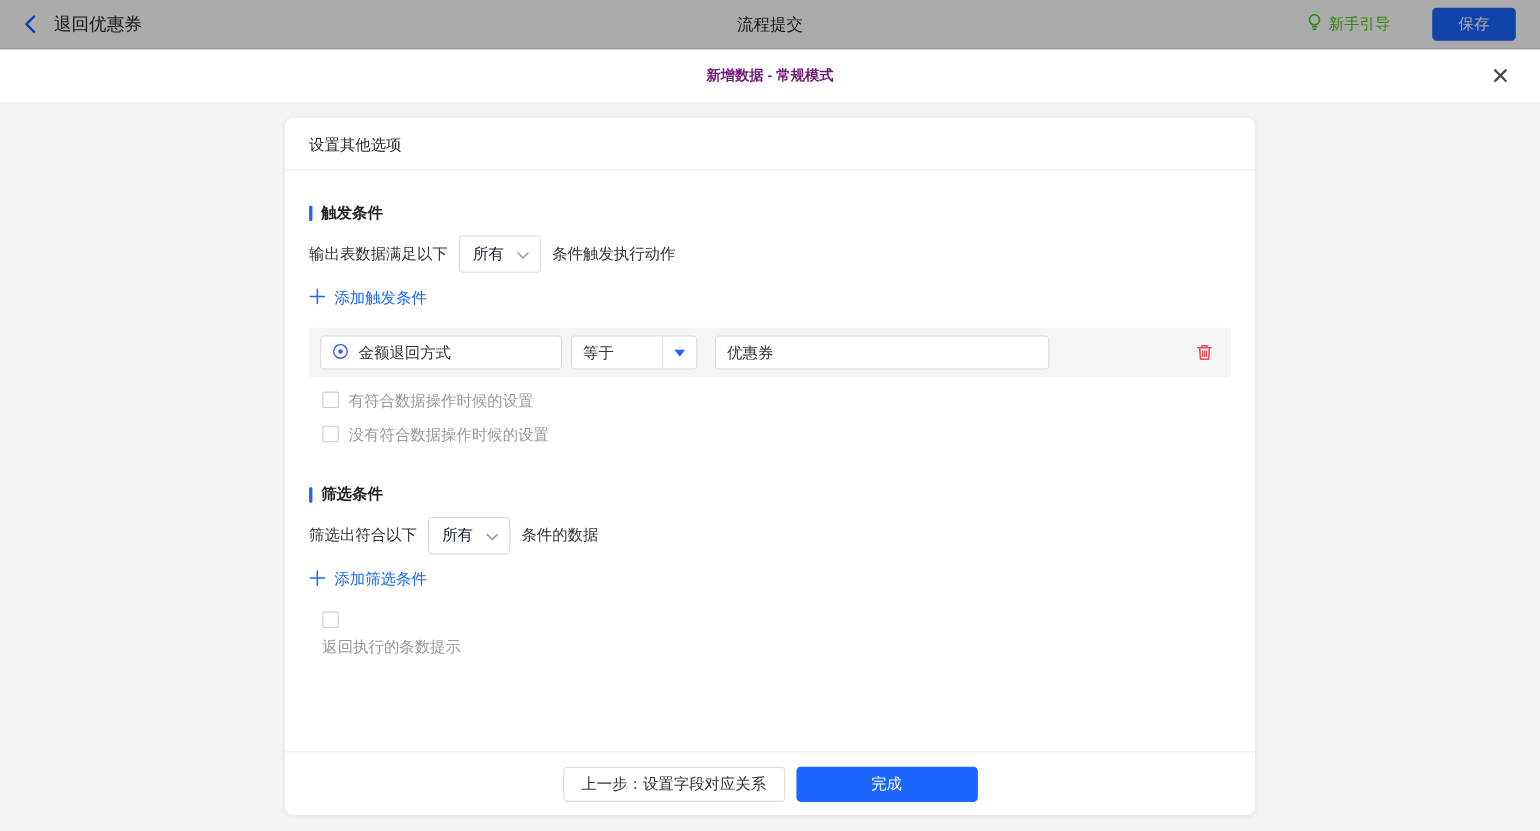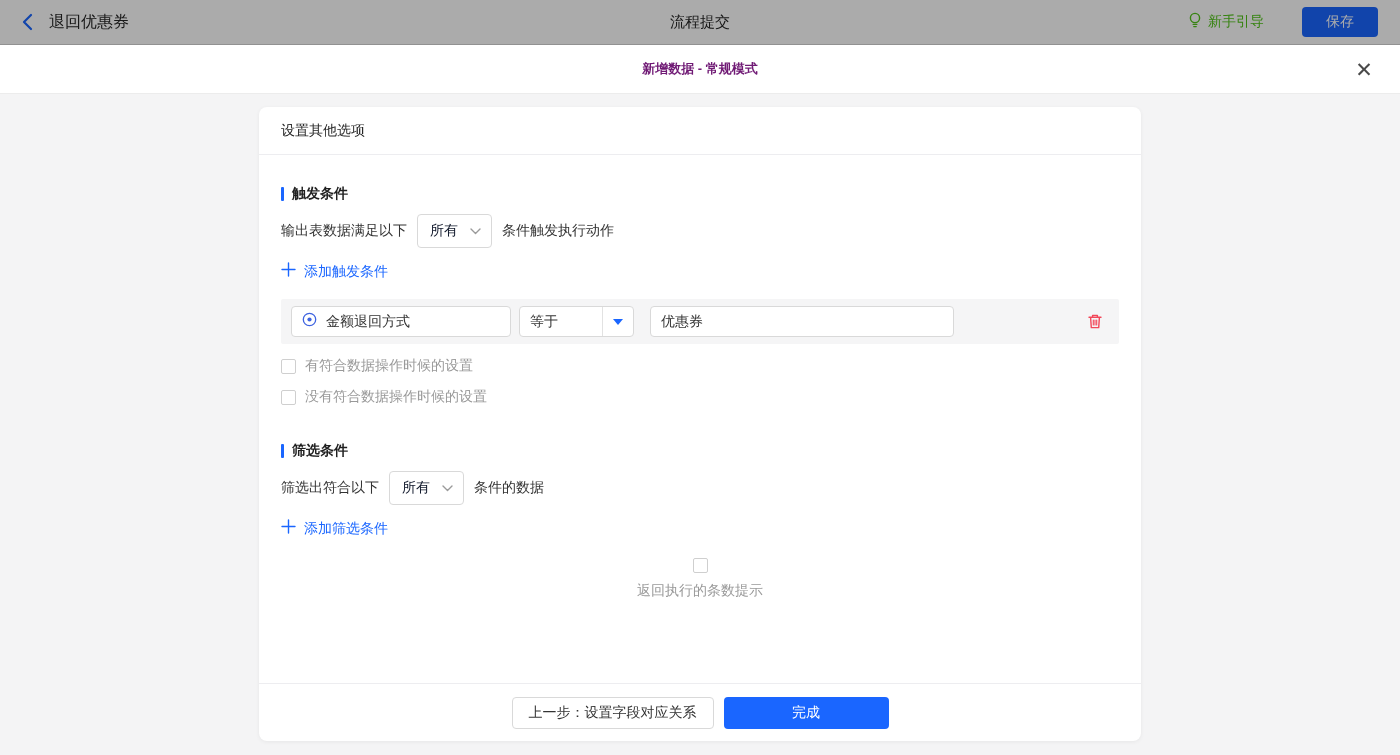--- a/index.html
+++ b/index.html
@@ -21,21 +21,21 @@
                 z-index:2; pointer-events:none; }
 
   
   .modal-header { position:relative; height:49px; background:#fff; border-bottom:1px solid #ececec;
                   display:flex; align-items:center; justify-content:center; }
   .modal-title { font-size:13px; font-weight:600; color:#701a75; }
   .close-btn { position:absolute; right:24px; top:13px; width:24px; height:24px; border:none; background:none;
                font-size:21px; line-height:22px; color:#4a4a4a; cursor:pointer; }
 
   
-  .page-body { height:661px; background:#f4f4f5;font-family:Liberation Serif, serif; }
+  .page-body { height:661px; background:#f4f4f5; }
   .card { width:882px; height:634px; margin:0 auto; position:relative; top:13px; background:#fff;
           border-radius:8px; box-shadow:0 1px 4px rgba(0,0,0,0.06); display:flex; flex-direction:column; }
   .card-header { height:48px; line-height:48px; padding:0 22px; border-bottom:1px solid #ededf0;
                  font-size:14px; color:#262626; }
   .card-body { flex:1; padding:30px 22px 0 22px; }
 
   .section-title { display:flex; align-items:center; gap:8px; font-weight:bold; color:#1f1f1f; font-size:14px; }
   .section-bar { width:3px; height:14px; background:#1a66ff; border-radius:1px; }
 
   .sentence { display:flex; align-items:center; gap:10px; margin-top:11px; color:#333; }
@@ -53,21 +53,21 @@
   .op-box { width:115px; height:31px; background:#fff; border:1px solid #d9d9d9; border-radius:4px;
             display:flex; align-items:stretch; margin-left:0; cursor:pointer; }
   .op-box .op-text { flex:1; display:flex; align-items:center; padding:0 10px; }
   .op-box .op-caret-seg { width:31px; border-left:1px solid #e2e2e2; display:flex; align-items:center; justify-content:center; }
   .caret-down { width:0; height:0; border-left:5px solid transparent; border-right:5px solid transparent;
                 border-top:6px solid #1a66ff; }
   .value-input { width:304px; height:31px; border:1px solid #d9d9d9; border-radius:4px; padding:0 10px;
                  font-size:14px; color:#333; margin-left:8px; font-family:inherit; outline:none; background:#fff; }
   .trash-btn { margin-left:auto; margin-right:6px; background:none; border:none; cursor:pointer; display:flex; }
 
-  .checkbox-row { display:flex; align-items:center; gap:9px; margin-top:13px; cursor:pointer; }
+  .checkbox-row { display:flex; gap:9px; margin-top:13px; cursor:pointer;margin-left:12px; }
   .checkbox-row:first-of-type { margin-top:14px; }
   .cbox { width:15px; height:15px; border:1px solid #cfcfcf; border-radius:2px; background:#fff; flex:0 0 auto; }
   .cb-label { color:#999; font-size:14px; }
 
   .section-filter { margin-top:36px; }
   .cb-single { margin-top:20px;flex-direction:column; }
 
   
   .card-footer { height:58px; border-top:1px solid #ededf0; display:flex; align-items:center; justify-content:center; gap:10px; }
   .btn-secondary { height:32px; padding:0 16px; background:#fff; border:1px solid #d9d9d9; border-radius:4px;

